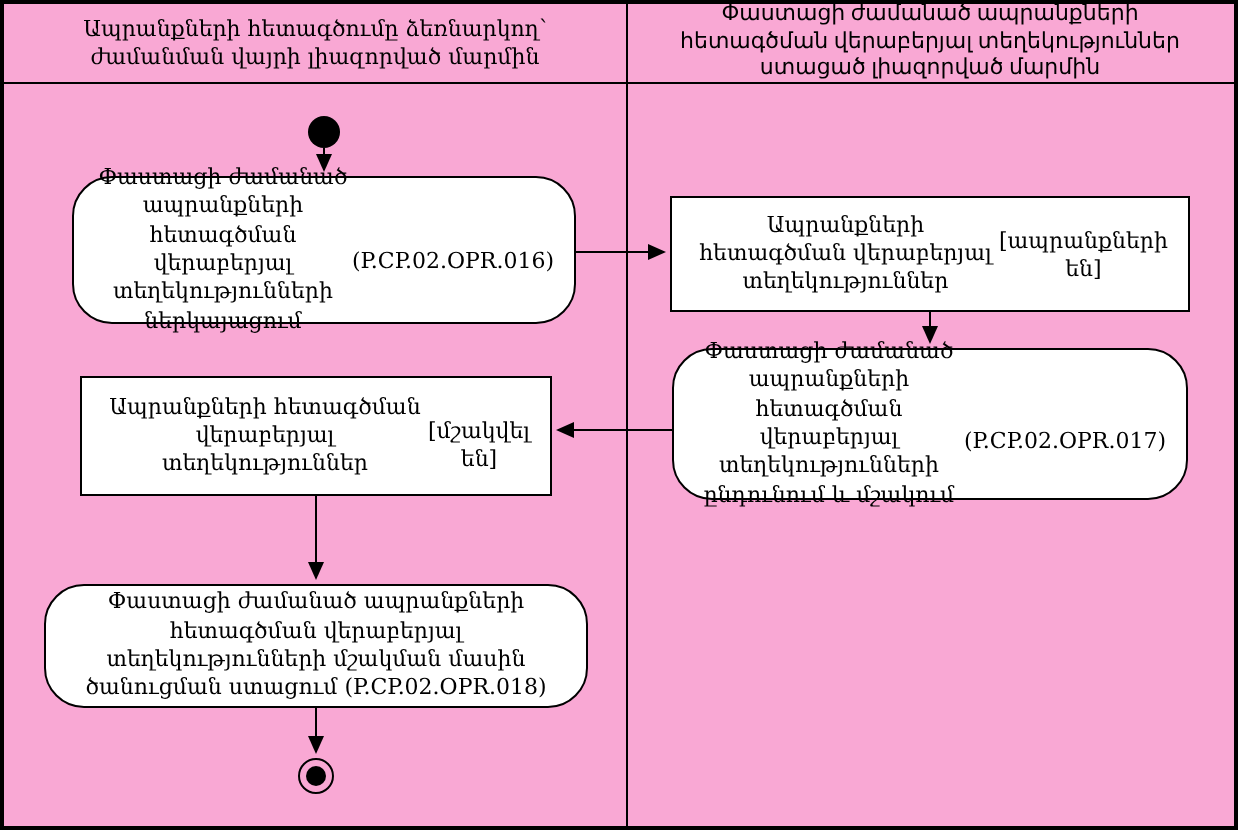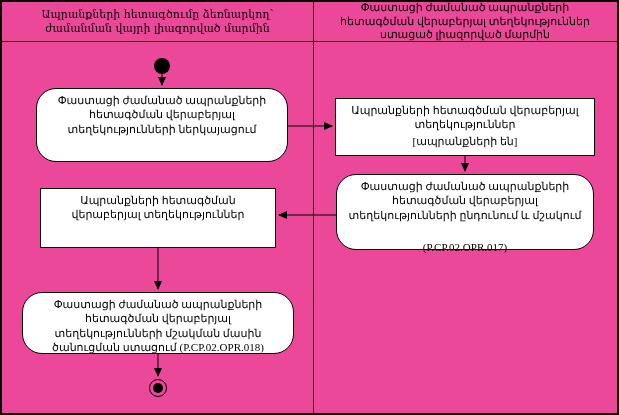--- a/index.html
+++ b/index.html
@@ -6,21 +6,21 @@
   html, body { background: #ffffff; }
   body {
     font-family: "DejaVu Serif", "DejaVu Sans", serif;
     color: #000;
   }
   .canvas {
     position: relative;
     width: 619px;
     height: 415px;
     border: 2px solid #000;
-    background: #ec4899;
+    background: #f9a8d4;
     overflow: hidden;
   }
   .lane-divider {
     position: absolute;
     left: 311px;
     top: 0;
     width: 1px;
     height: 100%;
     background: #000;
   }
@@ -41,28 +41,27 @@
     line-height: 1.25;
     padding: 2px 14px;
   }
   .header-cell.left { width: 311px; flex: none; }
   .header-cell.right { flex: 1; font-family: Liberation Serif, serif; }
   .node {
     position: absolute;
     border: 1px solid #000;
     background: #fff;
     display: flex;
-    flex-direction: column;
+    flex-direction: row;
     align-items: center;
     justify-content: flex-start;
     text-align: center;
     font-size: 11px;
     line-height: 1.3;
     padding: 4px 10px;
-    font-family: Liberation Serif, serif;
   }
   .activity { border-radius: 20px; }
   .object   { border-radius: 0; }
 
   #act1 { left: 34px;  top: 86px;  width: 252px; height: 74px; }
   #obj1 { left: 333px; top: 96px;  width: 260px; height: 58px; }
   #act2 { left: 334px; top: 172px; width: 258px; height: 76px; }
   #obj2 { left: 38px;  top: 186px; width: 236px; height: 60px; }
   #act3 { left: 20px;  top: 290px; width: 272px; height: 62px; }
 
@@ -123,34 +122,36 @@
     <line x1="463" y1="154" x2="463" y2="169" stroke="#000" stroke-width="1" marker-end="url(#arrowhead)"></line>
     <line x1="334" y1="213" x2="277" y2="213" stroke="#000" stroke-width="1" marker-end="url(#arrowhead)"></line>
     <line x1="156" y1="246" x2="156" y2="287" stroke="#000" stroke-width="1" marker-end="url(#arrowhead)"></line>
     <line x1="156" y1="352" x2="156" y2="374" stroke="#000" stroke-width="1" marker-end="url(#arrowhead)"></line>
   </svg>
 
   <div class="start-node"></div>
 
   <div class="node activity" id="act1">
     <span>Փաստացի ժամանած ապրանքների հետագծման վերաբերյալ տեղեկությունների ներկայացում</span>
+    <span class="code-block-wide">(P.CP.02.OPR.016)</span>
   </div>
 
   <div class="node object" id="obj1">
     <span>Ապրանքների հետագծման վերաբերյալ տեղեկություններ</span>
     <span class="state-tight">[ապրանքների են]</span>
   </div>
 
   <div class="node activity" id="act2">
     <span>Փաստացի ժամանած ապրանքների հետագծման վերաբերյալ տեղեկությունների ընդունում և մշակում</span>
     <span class="code-block-tight">(P.CP.02.OPR.017)</span>
   </div>
 
   <div class="node object" id="obj2">
     <span>Ապրանքների հետագծման վերաբերյալ տեղեկություններ</span>
+    <span class="state-wide">[մշակվել են]</span>
   </div>
 
   <div class="node activity" id="act3">
     <div>
       <span>Փաստացի ժամանած ապրանքների հետագծման վերաբերյալ տեղեկությունների մշակման մասին ծանուցման ստացում</span>
       <span>(P.CP.02.OPR.018)</span>
     </div>
   </div>
 
   <div class="end-node">

